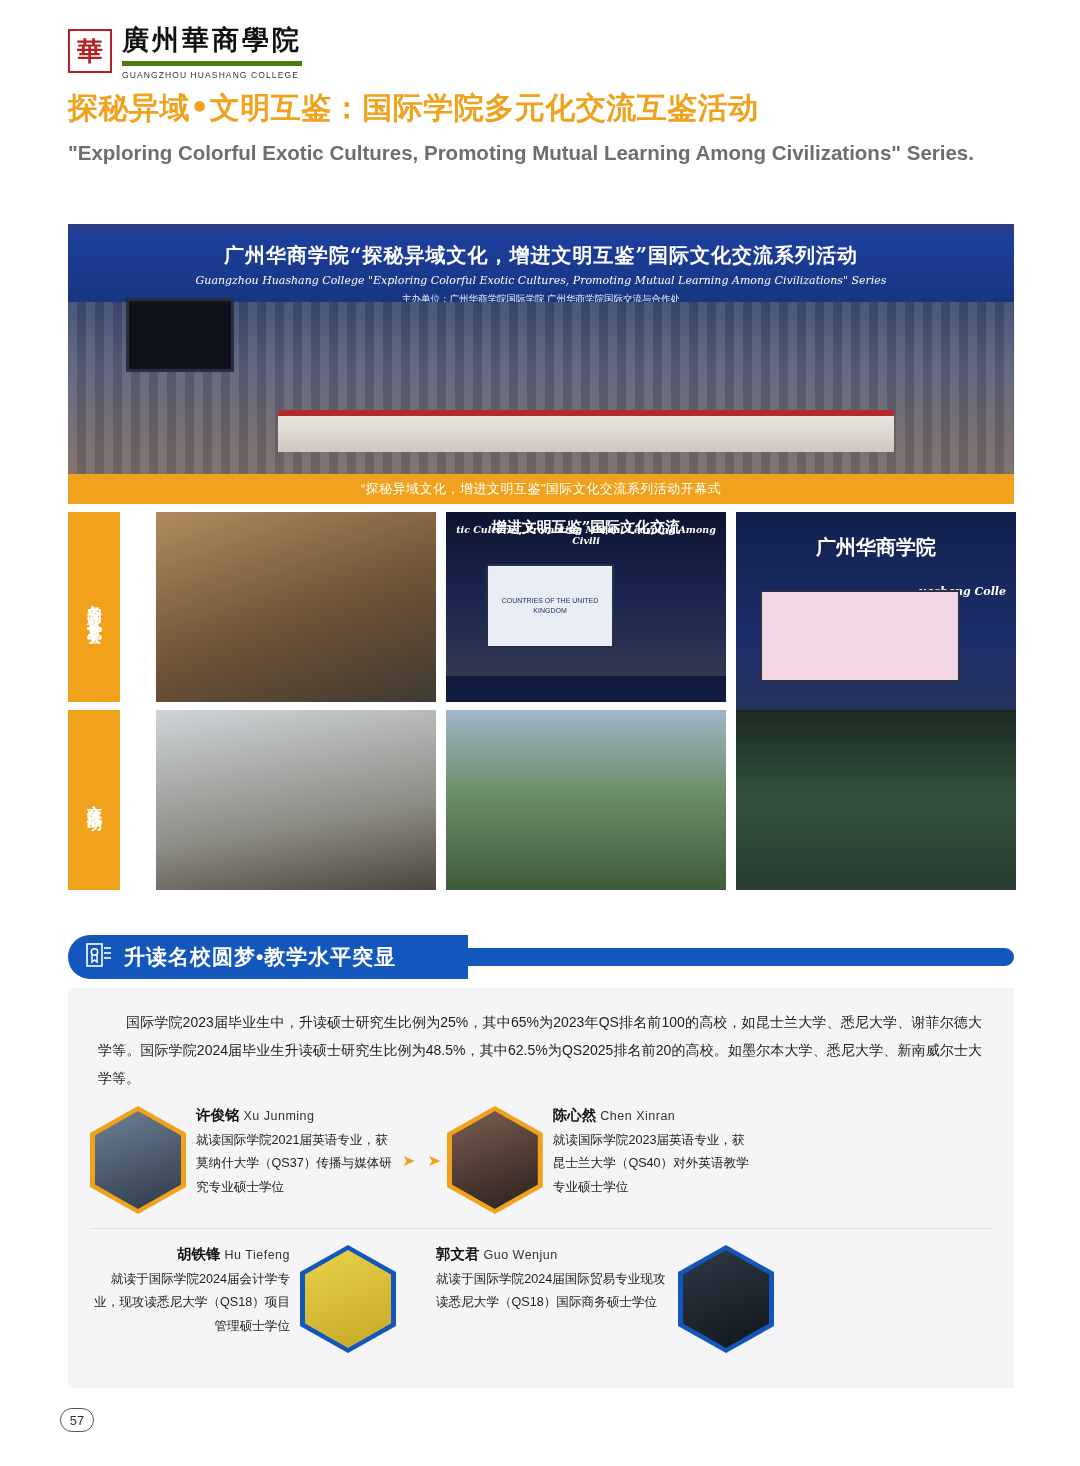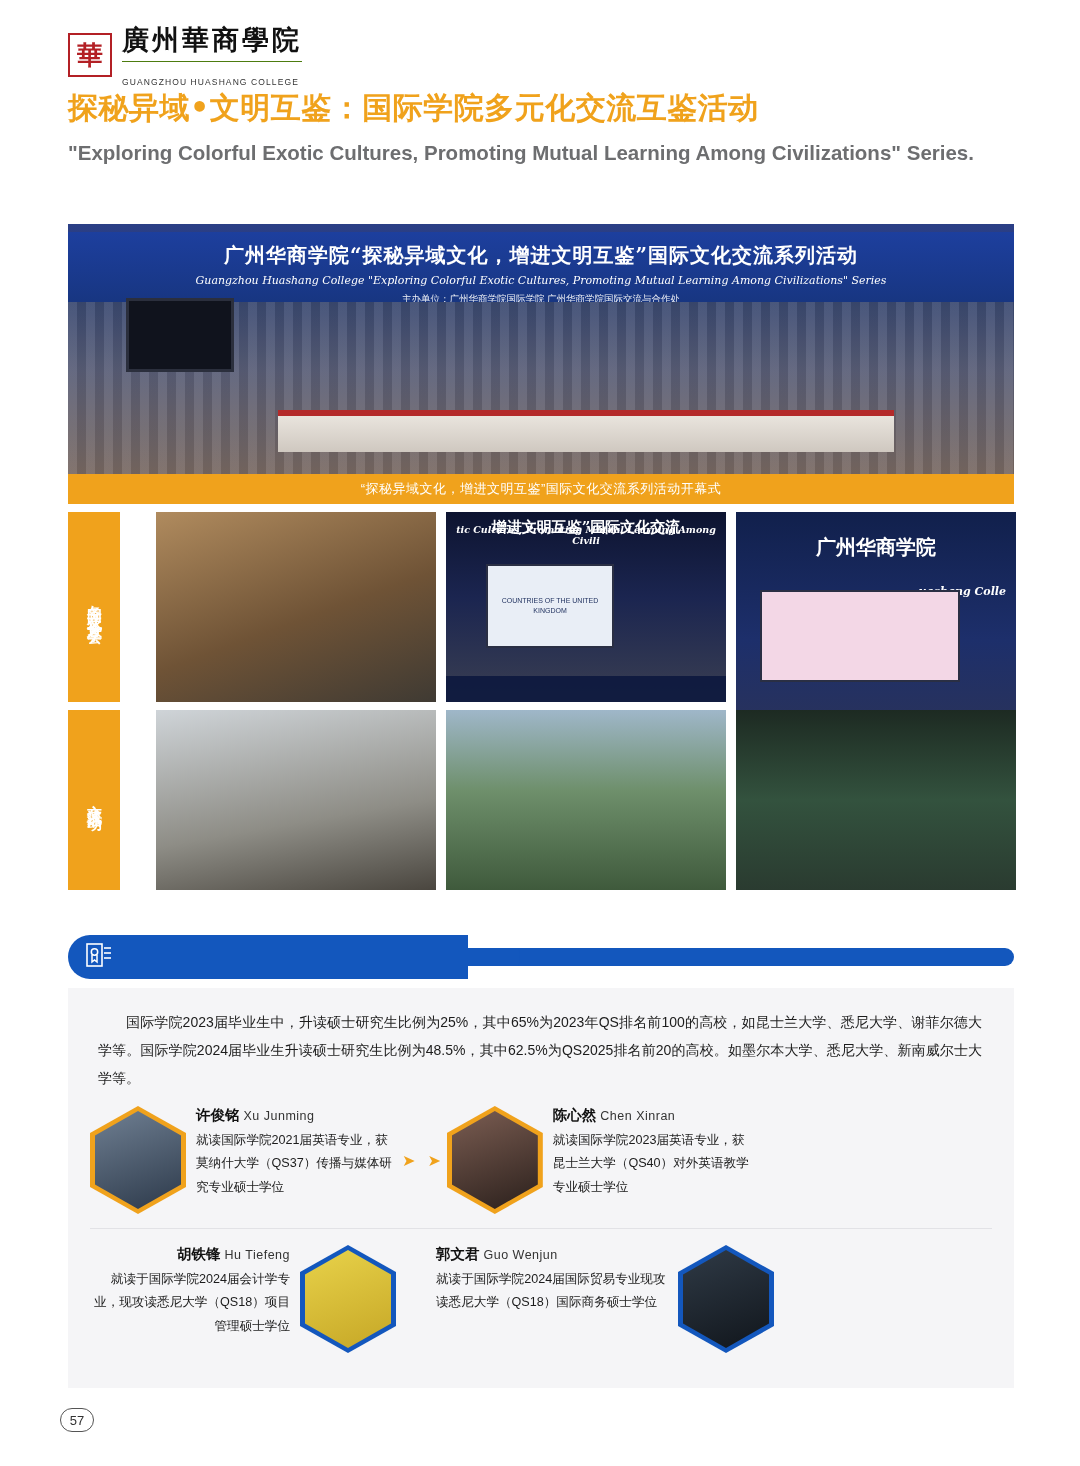--- a/index.html
+++ b/index.html
@@ -23,21 +23,21 @@
     color: #b32025; display: flex; align-items: center; justify-content: center;
     font-family: "DejaVu Serif", serif; font-size: 26px; font-weight: bold;
     line-height: 1;
   }
   .logo-text-cn {
     font-family: "DejaVu Serif", serif;
     font-size: 27px; letter-spacing: 3px; color: #111; font-weight: bold;
   }
   .logo-text-en {
     font-size: 8.5px; letter-spacing: 1.1px; color: #333; margin-top: 3px;
-    border-top: 1px solid #4d7c0f; padding-top: 15px;
+    border-top: 5px solid #4d7c0f; padding-top: 4px;
   }
 
   .title-cn {
     position: absolute; left: 68px; top: 88px;
     font-size: 30px; font-weight: bold; color: #f0a21c;
     letter-spacing: 0.5px;
     font-family: "DejaVu Sans", sans-serif;
   }
   .title-en {
     position: absolute; left: 68px; top: 138px; width: 955px;
@@ -238,20 +238,21 @@
     <span>
       <svg width="26" height="26" viewBox="0 0 26 26" aria-hidden="true">
         <rect x="1" y="2" width="15" height="22" fill="none" stroke="#ffffff" stroke-width="1.6"></rect>
         <line x1="18" y1="6" x2="25" y2="6" stroke="#ffffff" stroke-width="1.6"></line>
         <line x1="18" y1="11" x2="25" y2="11" stroke="#ffffff" stroke-width="1.6"></line>
         <line x1="18" y1="16" x2="25" y2="16" stroke="#ffffff" stroke-width="1.6"></line>
         <circle cx="8.5" cy="10" r="3.2" fill="none" stroke="#ffffff" stroke-width="1.5"></circle>
         <path d="M6 13 L6 20 L8.5 18 L11 20 L11 13" fill="none" stroke="#ffffff" stroke-width="1.5"></path>
       </svg>
     </span>
+    <span class="title">升读名校圆梦•教学水平突显</span>
   </div>
 </div>
 
 <div class="panel">
   <div class="para">国际学院2023届毕业生中，升读硕士研究生比例为25%，其中65%为2023年QS排名前100的高校，如昆士兰大学、悉尼大学、谢菲尔德大学等。国际学院2024届毕业生升读硕士研究生比例为48.5%，其中62.5%为QS2025排名前20的高校。如墨尔本大学、悉尼大学、新南威尔士大学等。</div>
 
   <div class="people">
     <div class="prow">
 
       <div class="person">

